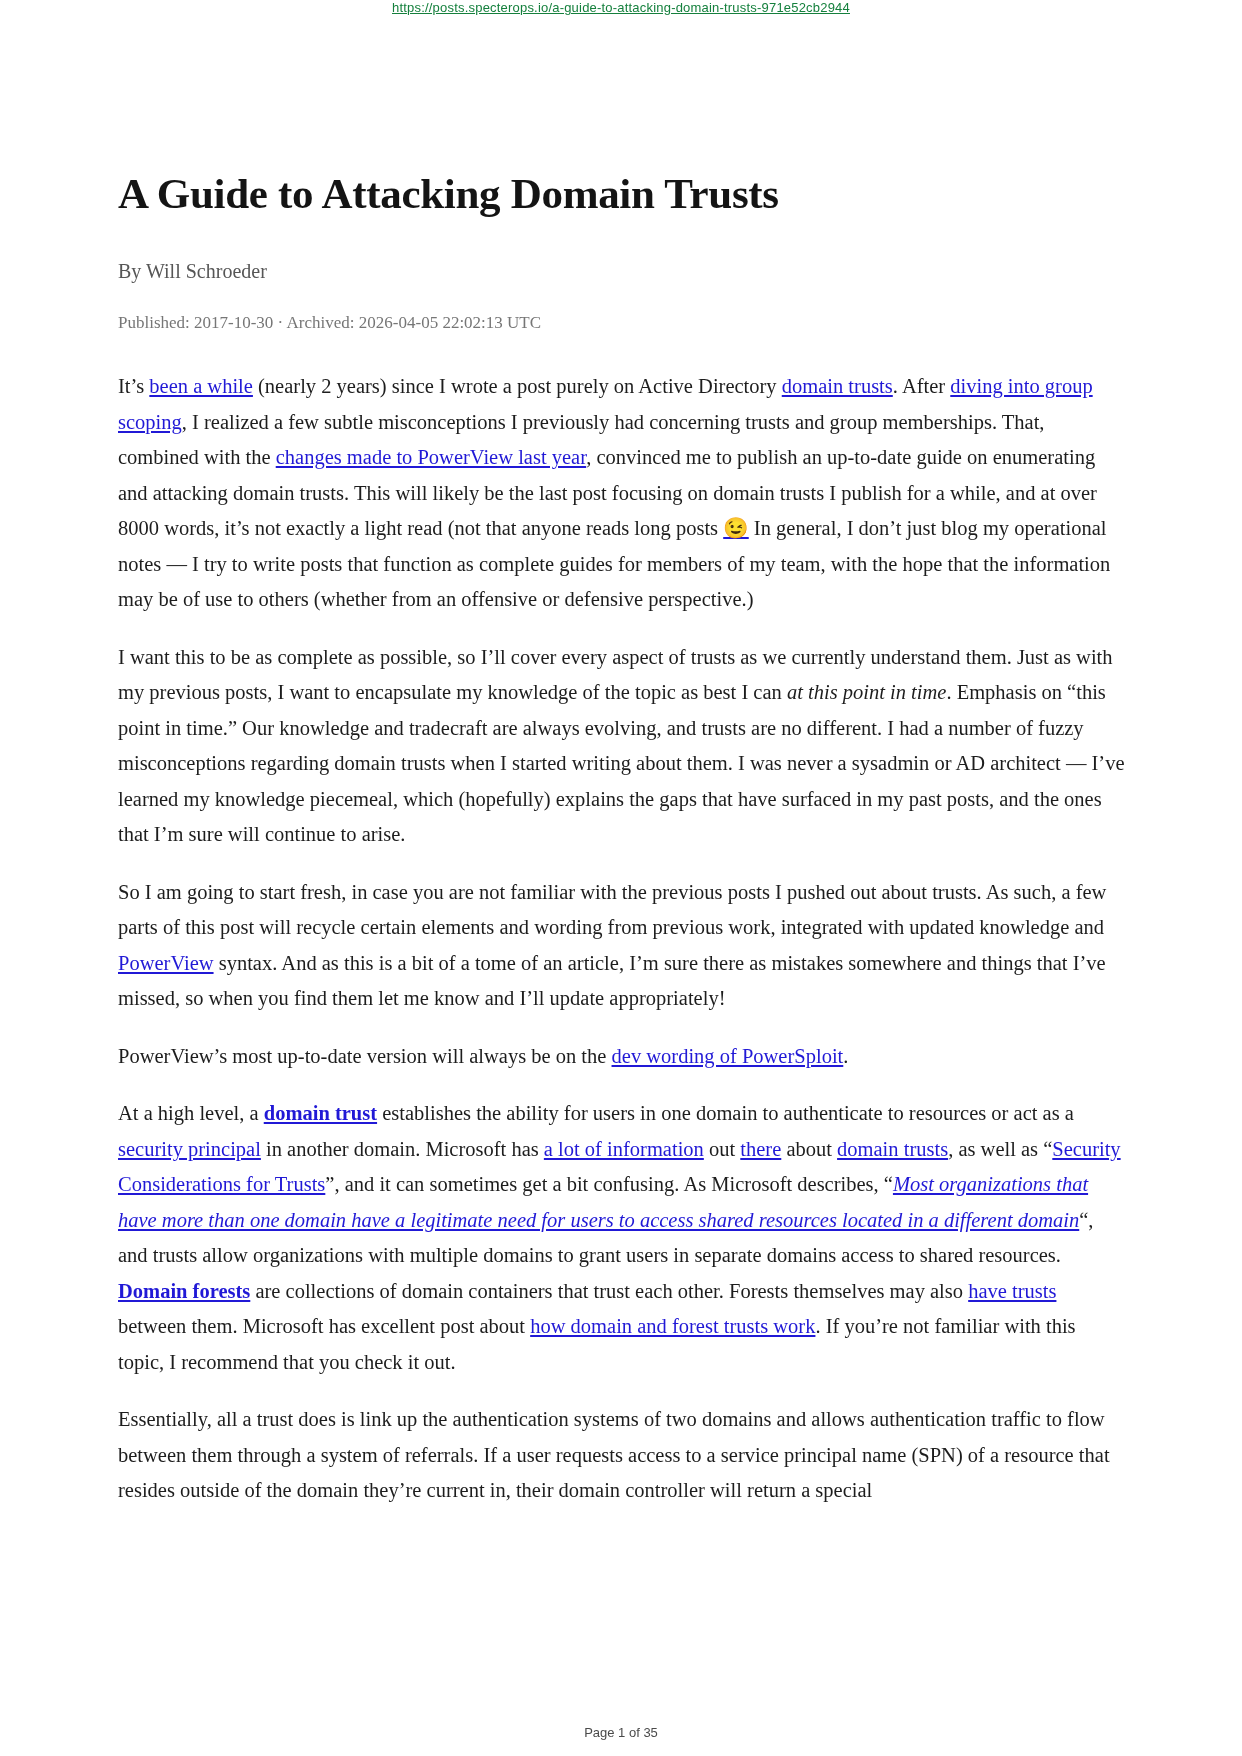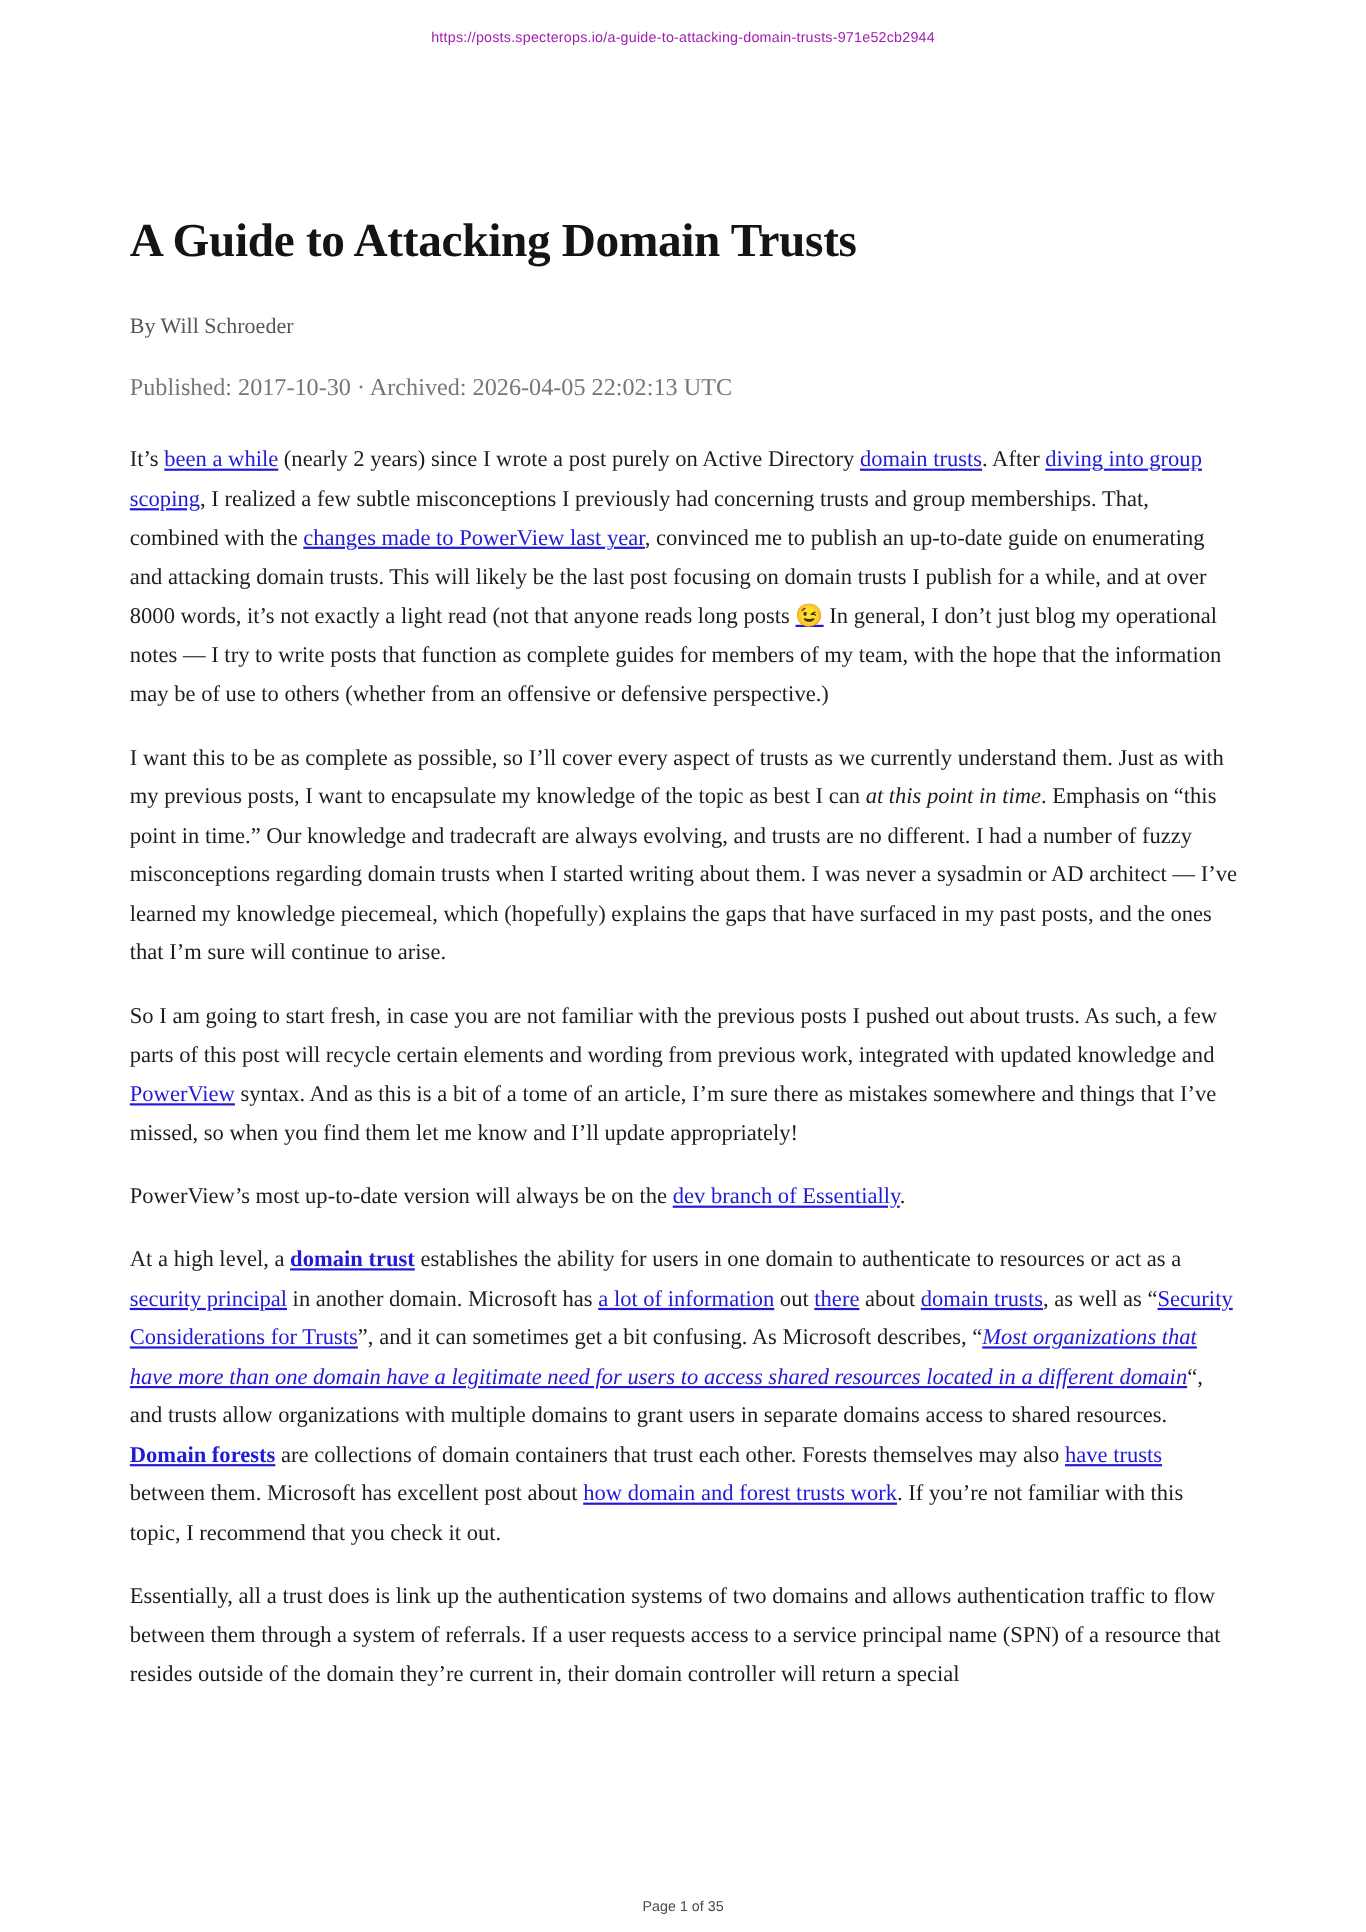--- a/index.html
+++ b/index.html
@@ -7,47 +7,47 @@
   html, body { margin: 0; padding: 0; }
   body {
     width: 1242px;
     height: 1756px;
     background: #ffffff;
     position: relative;
     overflow: hidden;
     font-family: "Liberation Serif", serif;
   }
   .url-header {
-    padding-top: 26px;
     text-align: center;
     font-family: "Liberation Sans", sans-serif;
     font-size: 13px;
-    color: #a21caf;
+    color: #15803d;
     letter-spacing: 0.2px;
+    text-decoration: underline;
   }
   .article {
     width: 1008px;
     margin: 154px 0 0 118px;
   }
   .title {
     font-family: "Liberation Serif", serif;
     font-size: 43px;
     font-weight: bold;
     color: #141414;
     letter-spacing: -0.3px;
     margin: 0 0 42px 0;
     line-height: 1.15;
   }
   .byline {
     font-size: 20px;
     color: #565656;
     margin: 0 0 30px 0;
   }
   .meta {
-    font-size: 22px;
+    font-size: 17px;
     color: #767676;
     margin: 0 0 36px 0;
   }
   .content p {
     font-size: 20.5px;
     line-height: 35.5px;
     color: var(--ink);
     margin: 0 0 22px 0;
   }
   .content h2 {
@@ -87,19 +87,19 @@
 <div class="url-header">https://posts.specterops.io/a-guide-to-attacking-domain-trusts-971e52cb2944</div>
 
 <div class="article">
   <h1 class="title">A Guide to Attacking Domain Trusts</h1>
   <div class="byline">By Will Schroeder</div>
   <div class="meta">Published: 2017-10-30 · Archived: 2026-04-05 22:02:13 UTC</div>
   <div class="content">
       <p><span>It’s </span><a class="lnk">been a while</a><span> (nearly 2 years) since I wrote a post purely on Active Directory </span><a class="lnk">domain trusts</a><span>. After </span><a class="lnk">diving into group scoping</a><span>, I realized a few subtle misconceptions I previously had concerning trusts and group memberships. That, combined with the </span><a class="lnk">changes made to PowerView last year</a><span>, convinced me to publish an up-to-date guide on enumerating and attacking domain trusts. This will likely be the last post focusing on domain trusts I publish for a while, and at over 8000 words, it’s not exactly a light read (not that anyone reads long posts </span><span class="emoji">😉</span><span> In general, I don’t just blog my operational notes — I try to write posts that function as complete guides for members of my team, with the hope that the information may be of use to others (whether from an offensive or defensive perspective.)</span></p>
       <p><span>I want this to be as complete as possible, so I’ll cover every aspect of trusts as we currently understand them. Just as with my previous posts, I want to encapsulate my knowledge of the topic as best I can </span><span class="i">at this point in time</span><span>. Emphasis on “this point in time.” Our knowledge and tradecraft are always evolving, and trusts are no different. I had a number of fuzzy misconceptions regarding domain trusts when I started writing about them. I was never a sysadmin or AD architect — I’ve learned my knowledge piecemeal, which (hopefully) explains the gaps that have surfaced in my past posts, and the ones that I’m sure will continue to arise.</span></p>
       <p><span>So I am going to start fresh, in case you are not familiar with the previous posts I pushed out about trusts. As such, a few parts of this post will recycle certain elements and wording from previous work, integrated with updated knowledge and </span><a class="lnk">PowerView</a><span> syntax. And as this is a bit of a tome of an article, I’m sure there as mistakes somewhere and things that I’ve missed, so when you find them let me know and I’ll update appropriately!</span></p>
-      <p><span>PowerView’s most up-to-date version will always be on the </span><a class="lnk">dev branch of Essentially</a><span>.</span></p>
+      <p><span>PowerView’s most up-to-date version will always be on the </span><a class="lnk">dev wording of PowerSploit</a><span>.</span></p>
       <p><span>At a high level, a </span><a class="lnk b">domain trust</a><span> establishes the ability for users in one domain to authenticate to resources or act as a </span><a class="lnk">security principal</a><span> in another domain. Microsoft has </span><a class="lnk">a lot of information</a><span> out </span><a class="lnk">there</a><span> about </span><a class="lnk">domain trusts</a><span>, as well as “</span><a class="lnk">Security Considerations for Trusts</a><span>”, and it can sometimes get a bit confusing. As Microsoft describes, “</span><a class="lnk i">Most organizations that have more than one domain have a legitimate need for users to access shared resources located in a different domain</a><span>“, and trusts allow organizations with multiple domains to grant users in separate domains access to shared resources. </span><a class="lnk b">Domain forests</a><span> are collections of domain containers that trust each other. Forests themselves may also </span><a class="lnk">have trusts</a><span> between them. Microsoft has excellent post about </span><a class="lnk">how domain and forest trusts work</a><span>. If you’re not familiar with this topic, I recommend that you check it out.</span></p>
       <p><span>Essentially, all a trust does is link up the authentication systems of two domains and allows authentication traffic to flow between them through a system of referrals. If a user requests access to a service principal name (SPN) of a resource that resides outside of the domain they’re current in, their domain controller will return a special</span></p>
     </div>
 </div>
 
 <div class="page-footer">Page 1 of 35</div>
 
 </body></html>

